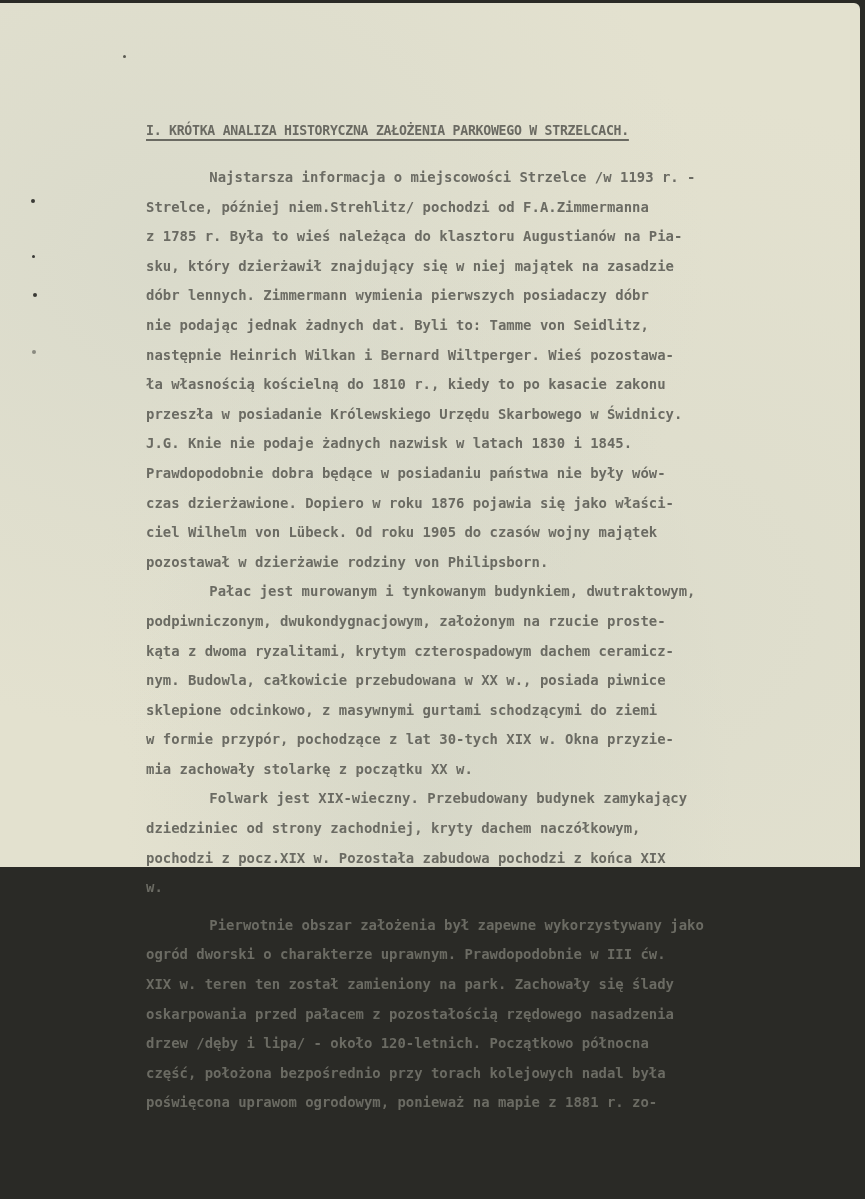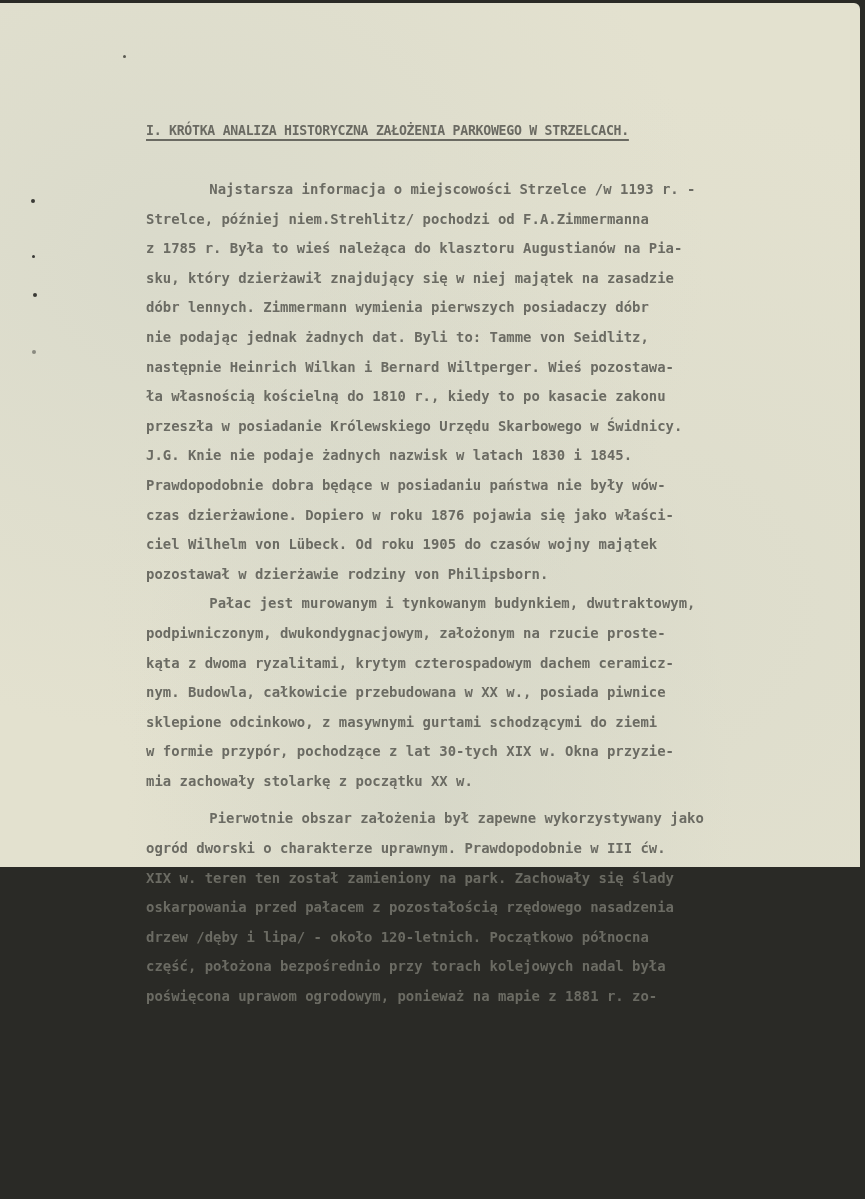--- a/index.html
+++ b/index.html
@@ -52,21 +52,20 @@
   }
   .body-text {
     position: absolute;
     left: 146px;
     top: 160px;
     width: 700px;
     font-family: "DejaVu Sans Mono", monospace;
     font-weight: bold;
     font-size: 14.5px;
     color: #6b6b63;
-    margin-top: 12px;
   }
   .line {
     height: 29.6px;
     line-height: 29.6px;
     white-space: nowrap;
     transform: scaleX(0.96);
     transform-origin: left center;
   }
   .indent {
     padding-left: 66px;
@@ -107,20 +106,26 @@
     <div>
       <div class="line indent">Pałac jest murowanym i tynkowanym budynkiem, dwutraktowym,</div>
       <div class="line">podpiwniczonym, dwukondygnacjowym, założonym na rzucie proste-</div>
       <div class="line">kąta z dwoma ryzalitami, krytym czterospadowym dachem ceramicz-</div>
       <div class="line">nym. Budowla, całkowicie przebudowana w XX w., posiada piwnice</div>
       <div class="line">sklepione odcinkowo, z masywnymi gurtami schodzącymi do ziemi</div>
       <div class="line">w formie przypór, pochodzące z lat 30-tych XIX w. Okna przyzie-</div>
       <div class="line">mia zachowały stolarkę z początku XX w.</div>
     </div>
 
+    <div>
+      <div class="line indent">Folwark jest XIX-wieczny. Przebudowany budynek zamykający</div>
+      <div class="line">dziedziniec od strony zachodniej, kryty dachem naczółkowym,</div>
+      <div class="line">pochodzi z pocz.XIX w. Pozostała zabudowa pochodzi z końca XIX</div>
+      <div class="line">w.</div>
+    </div>
 
     <div style="margin-top:8px;">
       <div class="line indent">Pierwotnie obszar założenia był zapewne wykorzystywany jako</div>
       <div class="line">ogród dworski o charakterze uprawnym. Prawdopodobnie w III ćw.</div>
       <div class="line">XIX w. teren ten został zamieniony na park. Zachowały się ślady</div>
       <div class="line">oskarpowania przed pałacem z pozostałością rzędowego nasadzenia</div>
       <div class="line">drzew /dęby i lipa/ - około 120-letnich. Początkowo północna</div>
       <div class="line">część, położona bezpośrednio przy torach kolejowych nadal była</div>
       <div class="line">poświęcona uprawom ogrodowym, ponieważ na mapie z 1881 r. zo-</div>
     </div>

